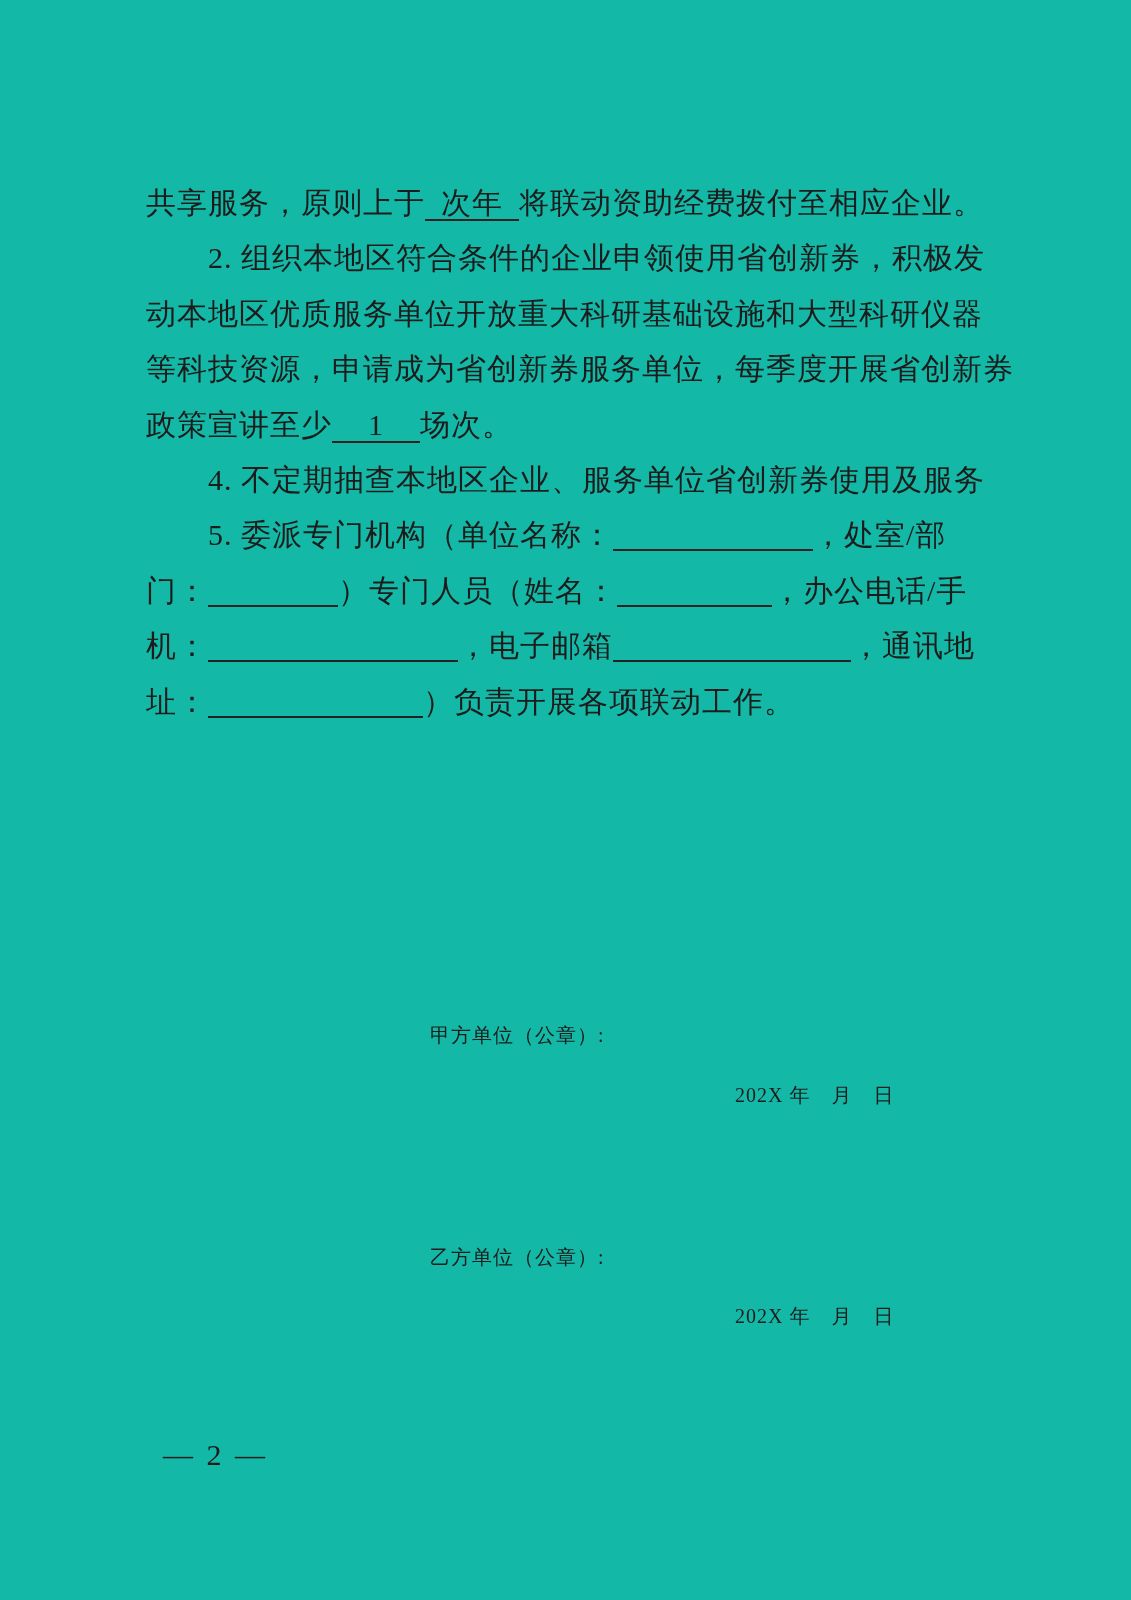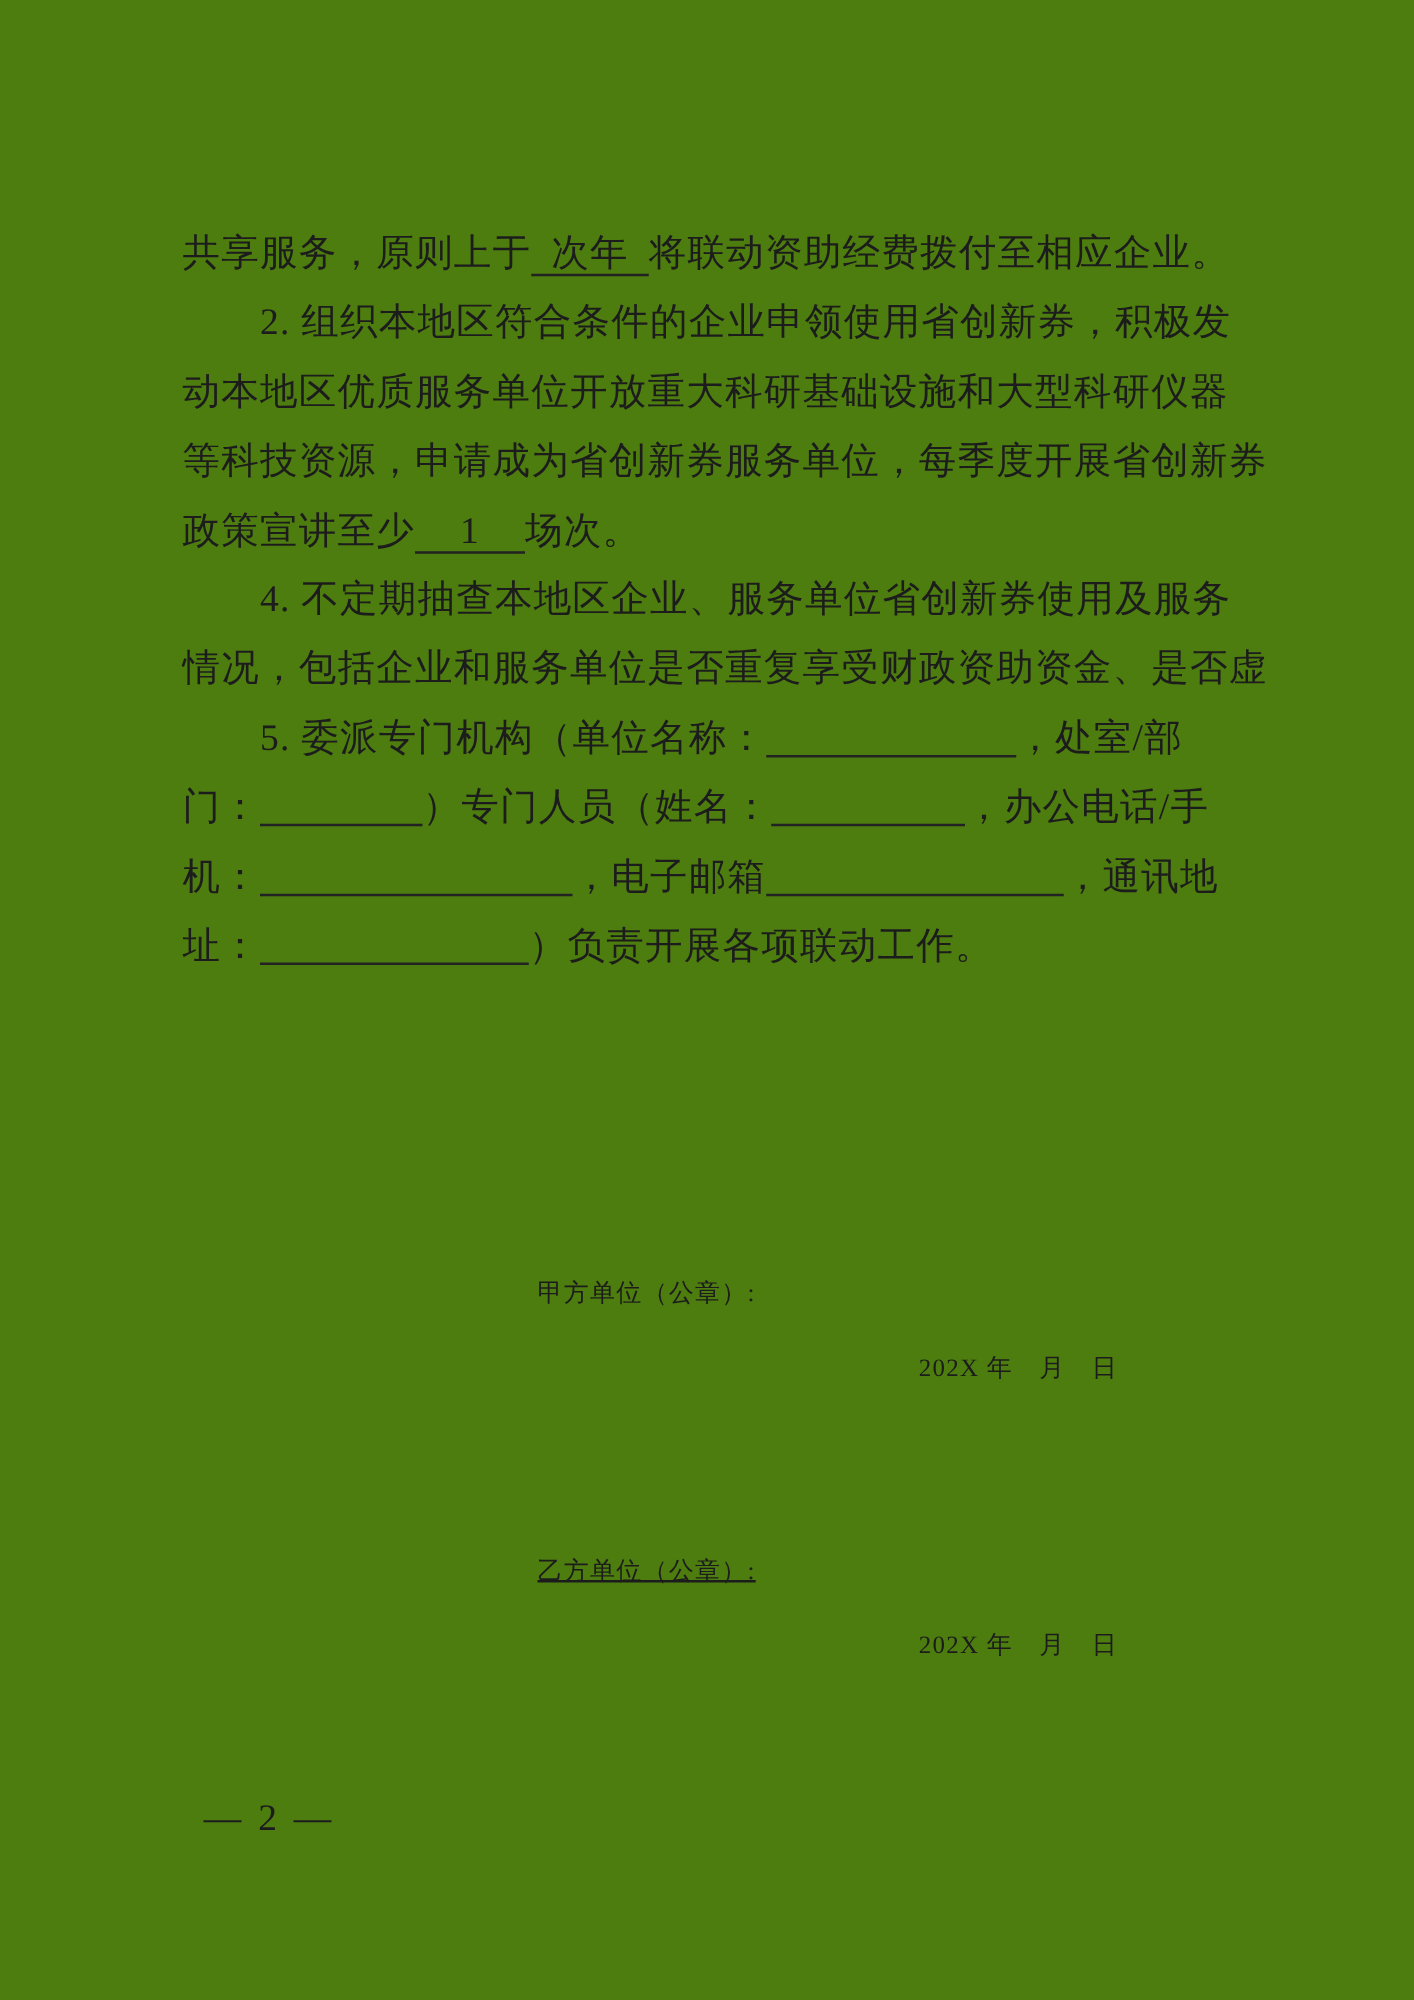--- a/index.html
+++ b/index.html
@@ -4,21 +4,21 @@
 <style>
   html, body { margin: 0; padding: 0; }
   body {
     width: 1131px; height: 1600px;
     background: #ffffff;
     color: #1c1c1c;
     font-family: "Liberation Serif", "DejaVu Serif", serif;
     position: relative;
     overflow: hidden;
   }
-  .sheet { position: absolute; inset: 0; background: #4d7c0f; }
+  .sheet { position: absolute; inset: 0; background: #14b8a6; }
 
   
   .doc-body {
     position: absolute;
     left: 146px; top: 175px;
     width: 848px;
     font-size: 30px;
     line-height: 55.4px;
   }
   .ln { margin: 0; white-space: nowrap; letter-spacing: 1px; }
@@ -42,21 +42,21 @@
   
   .sig {
     position: absolute;
     font-size: 20px;
     line-height: 55px;
     letter-spacing: 1px;
     white-space: nowrap;
   }
   .sig-label-a { left: 430px; top: 1008px; }
   .sig-date-a  { left: 735px; top: 1068px; }
-  .sig-label-b { left: 430px; top: 1230px; text-decoration: underline; }
+  .sig-label-b { left: 430px; top: 1230px; }
   .sig-date-b  { left: 735px; top: 1289px; }
 
   
   .page-num {
     position: absolute;
     left: 163px; top: 1438px;
     font-size: 30px;
     letter-spacing: 3px;
     white-space: nowrap;
   }
@@ -73,21 +73,20 @@
     <p class="ln ind"><span>2. 组织本地区符合条件的企业申领使用省创新券，积极发</span></p>
 
     <p class="ln"><span>动本地区优质服务单位开放重大科研基础设施和大型科研仪器</span></p>
 
     <p class="ln"><span>等科技资源，申请成为省创新券服务单位，每季度开展省创新券</span></p>
 
     <p class="ln"><span>政策宣讲至少</span><span class="ul num">1</span><span>场次。</span></p>
 
     <p class="ln ind"><span>4. 不定期抽查本地区企业、服务单位省创新券使用及服务</span></p>
 
-    <p class="ln"><span>情况，包括企业和服务单位是否重复享受财政资助资金、是否虚</span></p>
 
 
     <p class="ln ind"><span>5. 委派专门机构（单位名称：</span><span class="blank" style="width:200px"></span><span>，处室/部</span></p>
 
     <p class="ln"><span>门：</span><span class="blank" style="width:130px"></span><span>）专门人员（姓名：</span><span class="blank" style="width:155px"></span><span>，办公电话/手</span></p>
 
     <p class="ln"><span>机：</span><span class="blank" style="width:250px"></span><span>，电子邮箱</span><span class="blank" style="width:238px"></span><span>，通讯地</span></p>
 
     <p class="ln"><span>址：</span><span class="blank" style="width:215px"></span><span>）负责开展各项联动工作。</span></p>
 

